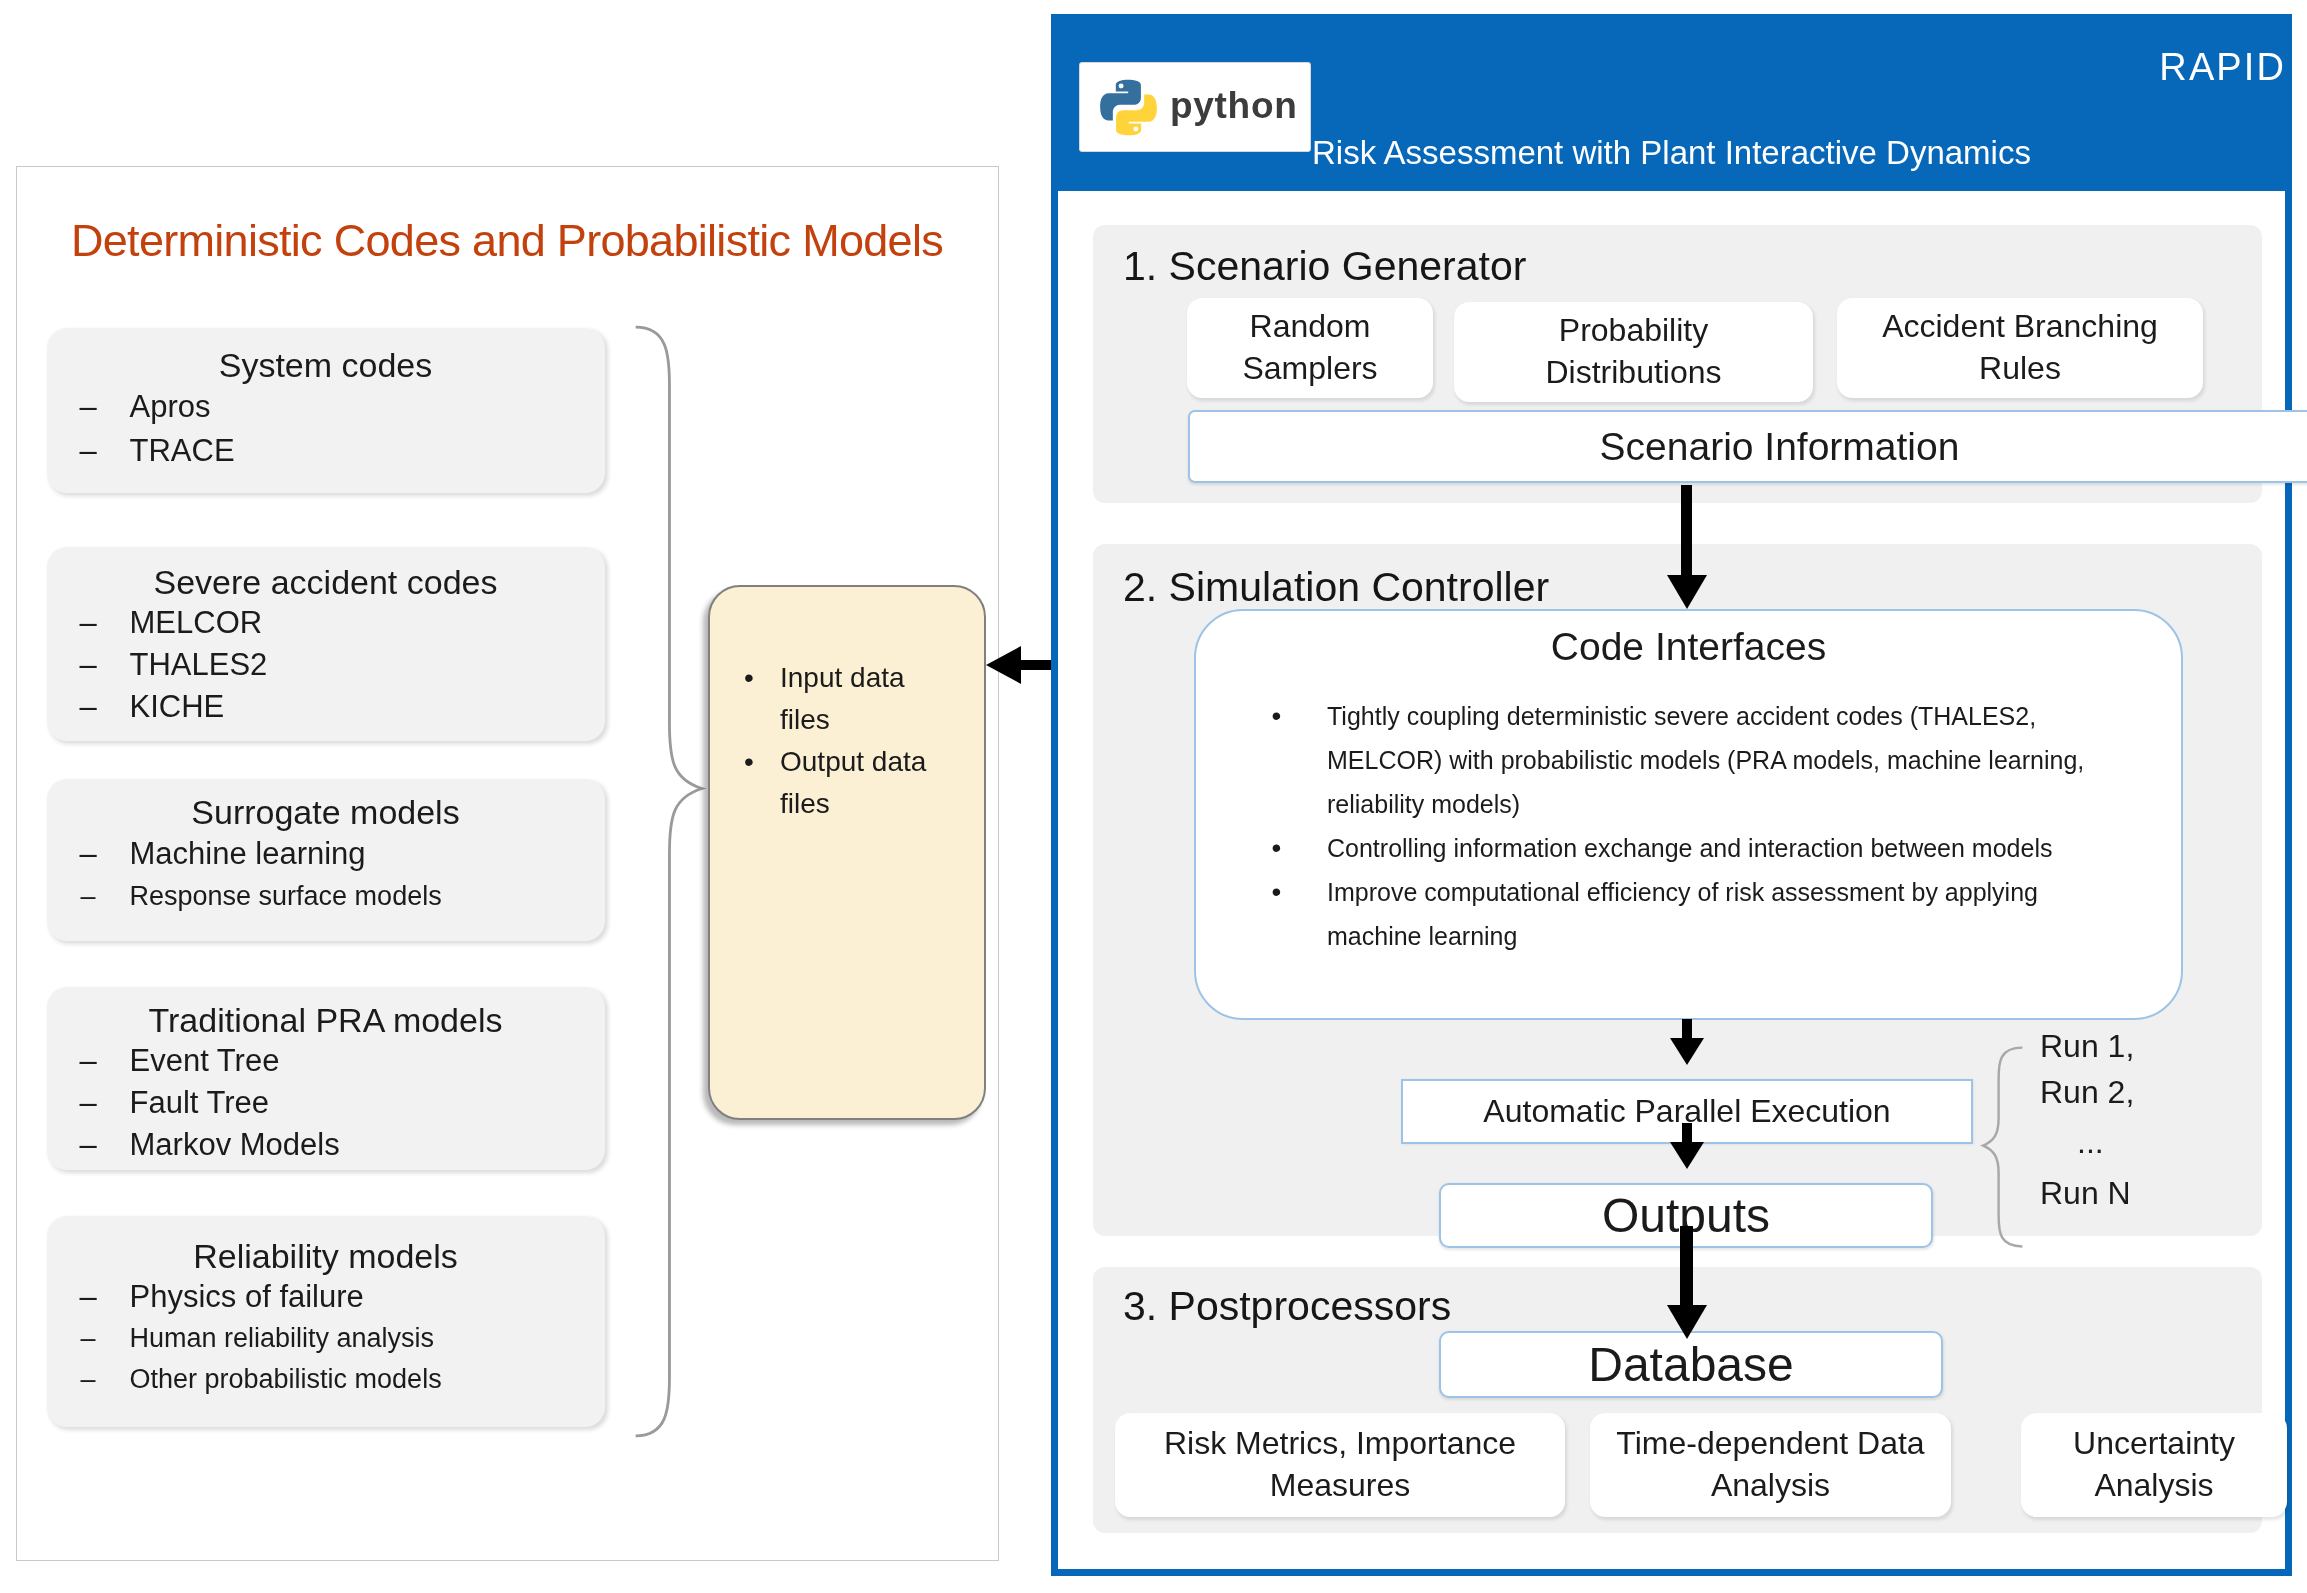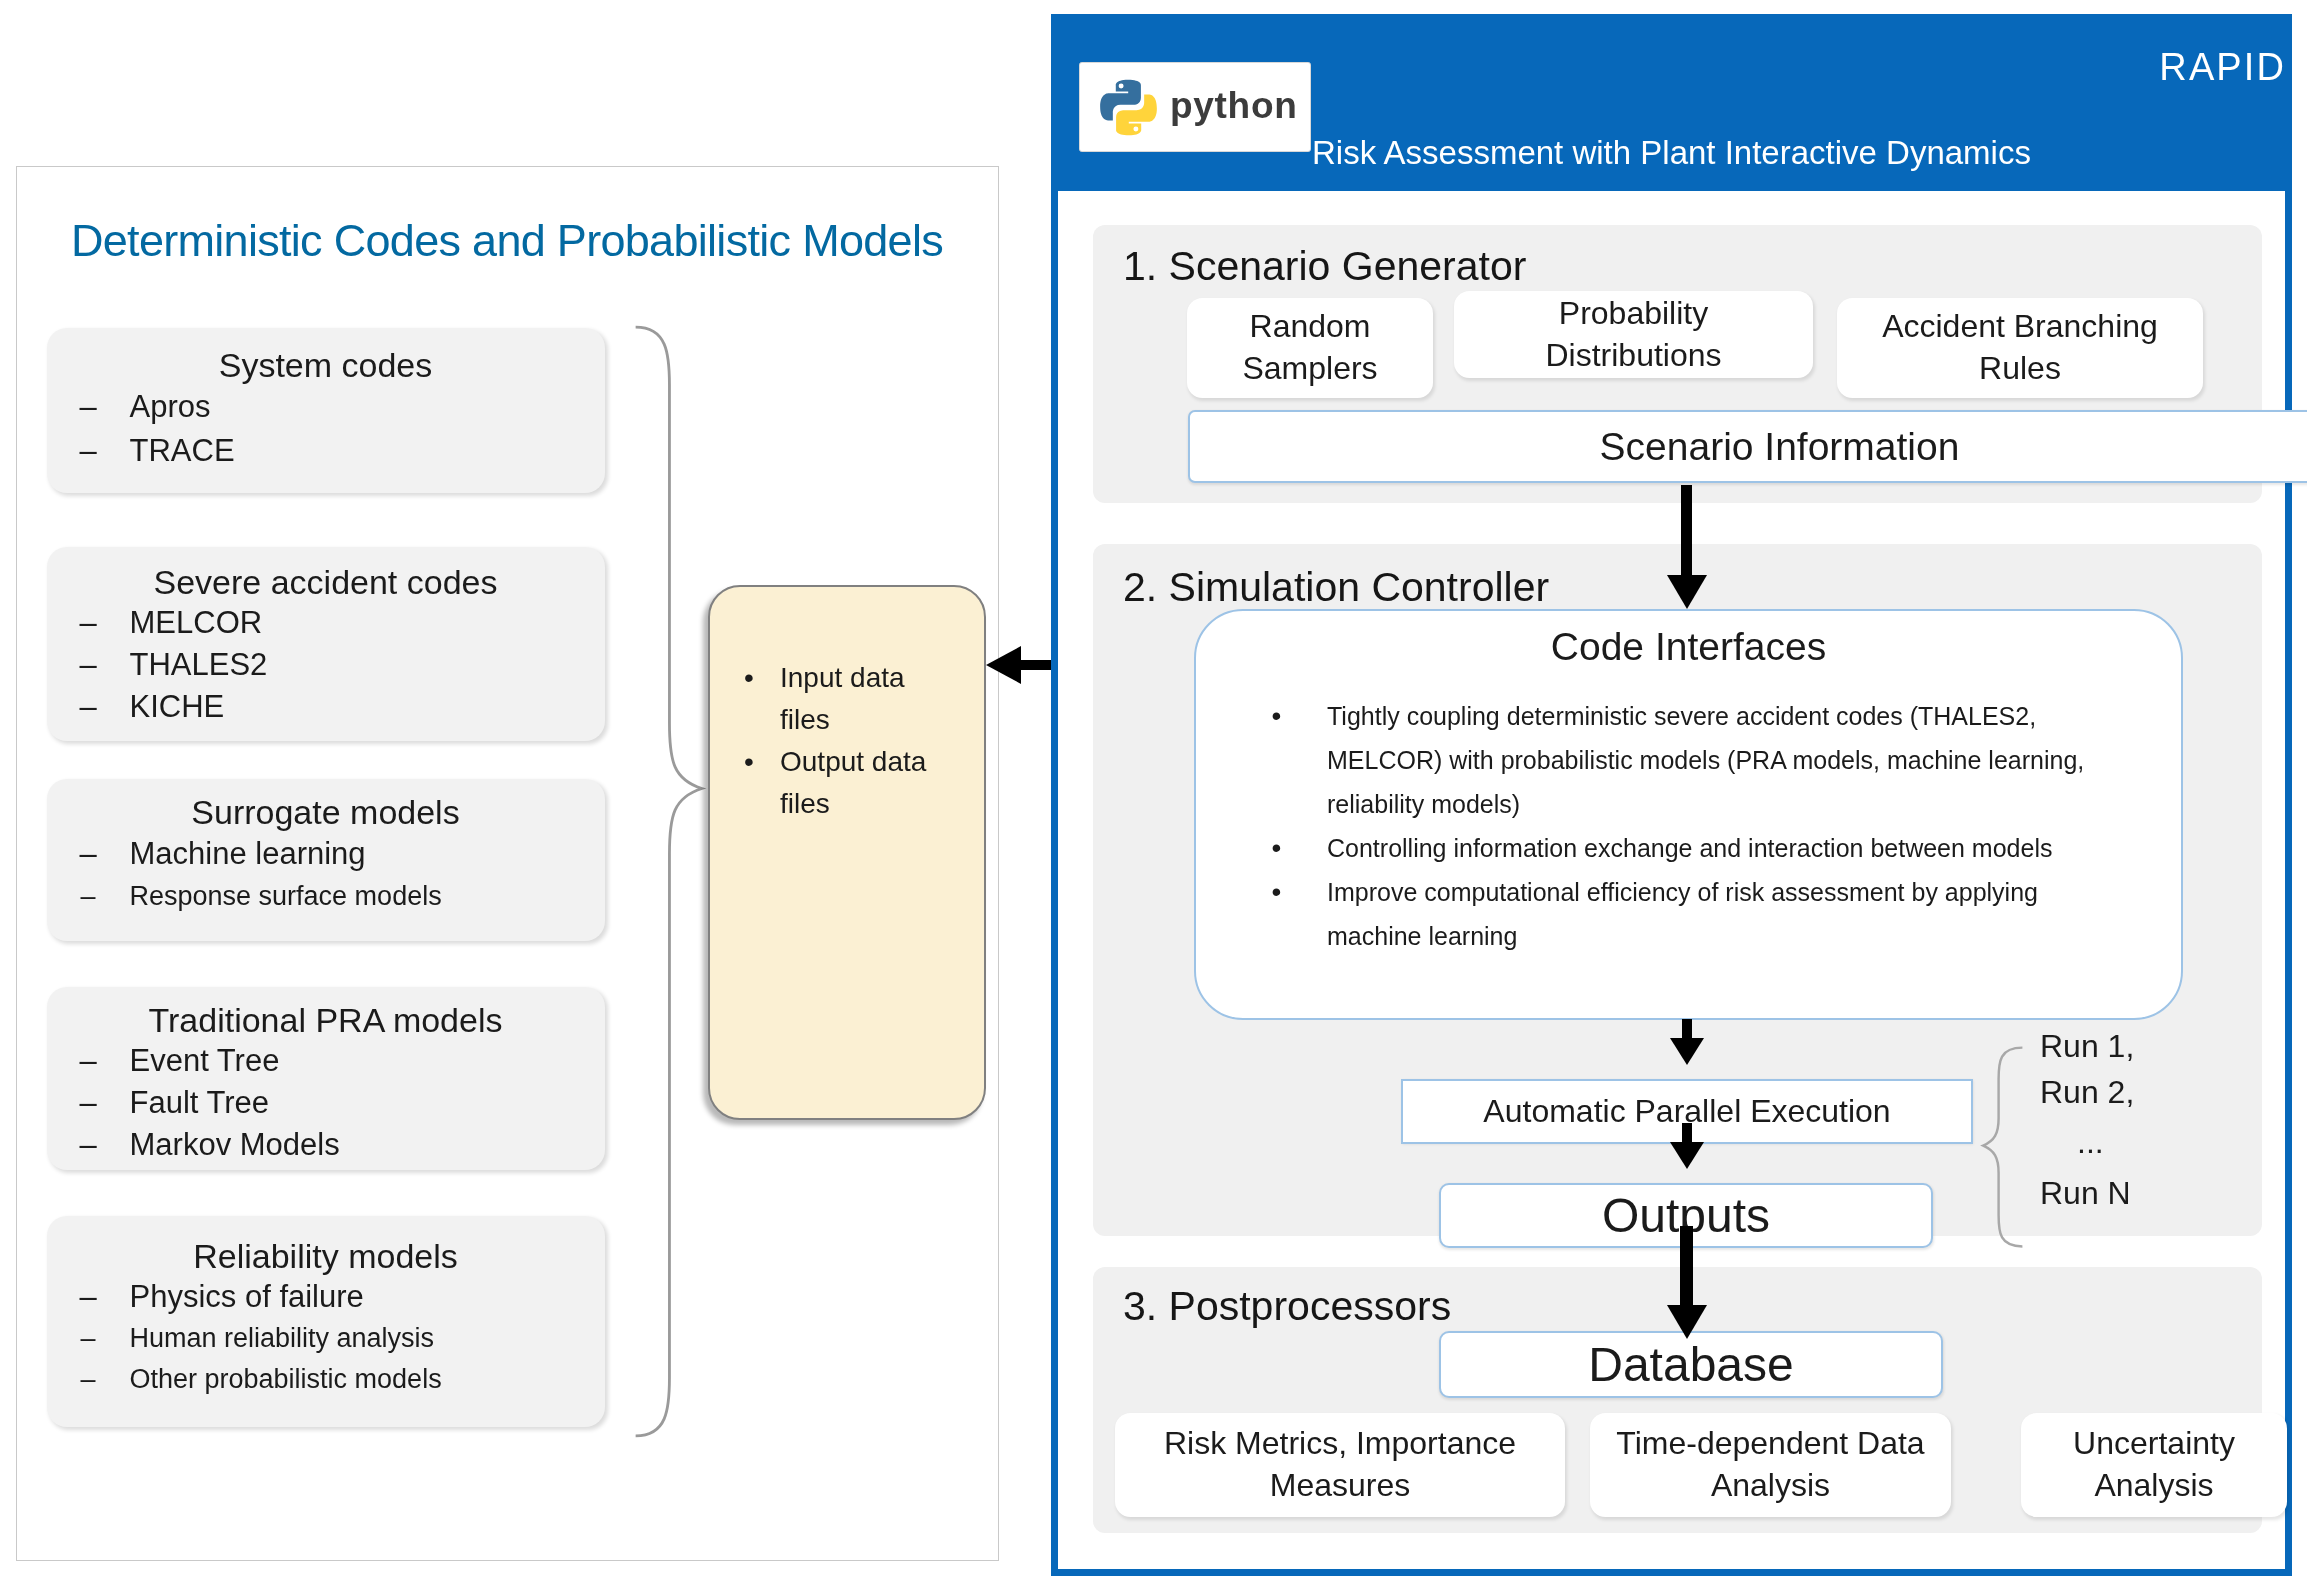--- a/index.html
+++ b/index.html
@@ -2,21 +2,21 @@
 <html style="font-size:11.3px"><head>
 <meta charset="utf-8">
 <style>
   html,body{margin:0;padding:0;background:#ffffff;}
   #canvas{position:relative;width:2307px;height:1594px;background:#ffffff;overflow:hidden;
           font-family:"Liberation Sans",sans-serif;color:#1b1b1b;}
   
   .lpanel{position:absolute;left:15.5px;top:166px;width:983px;height:1395px;background:#fff;
           border:1.4px solid #c9c9c9;box-sizing:border-box;}
   .ltitle{position:absolute;left:0;top:48px;width:100%;text-align:center;font-size:45px;
-          letter-spacing:-0.7px;white-space:nowrap;color:#0369a1;}
+          letter-spacing:-0.7px;white-space:nowrap;color:#c2410c;}
   .gbox{position:absolute;left:30px;width:558px;background:#f2f2f2;border-radius:20px;
         box-shadow:2.1px 2.8px 4.2px rgba(0,0,0,0.14);box-sizing:border-box;}
   .gh{text-align:center;font-size:34px;line-height:39px;color:#1b1b1b;}
   .grow{display:flex;align-items:baseline;font-size:31px;line-height:44px;}
   .gdash{width:83px;text-align:center;flex:none;}
   .gitem{flex:1;}
   .sm{font-size:27px;line-height:41px;}
   
   .brace-svg{position:absolute;}
   
@@ -181,21 +181,21 @@
         </svg>
         <div class="pyword">python</div>
       </div>
       <div class="rtitle">RAPID</div>
       <div class="rsub">Risk Assessment with Plant Interactive Dynamics</div>
     </div>
 
     <div class="sec" style="top:204px;height:278px">
       <div class="sec-title" style="top:17.6px">1. Scenario Generator</div>
       <div class="wbox" style="left:94px;top:73px;width:246px;height:100px">Random Samplers</div>
-      <div class="wbox" style="left:361px;top:66px;width:359px;height:87px">Probability Distributions</div>
+      <div class="wbox" style="left:361px;top:77px;width:359px;height:100px">Probability Distributions</div>
       <div class="wbox" style="left:744px;top:73px;width:366px;height:100px">Accident Branching Rules</div>
       <div class="bbox r10 fs56" style="left:95px;top:185px;width:1183px;height:73px">Scenario Information</div>
     </div>
 
     <div class="sec" style="top:523px;height:692px">
       <div class="sec-title" style="top:20px">2. Simulation Controller</div>
 
       <div class="ci">
         <div class="ci-title">Code Interfaces</div>
         <div class="ci-bullets">

